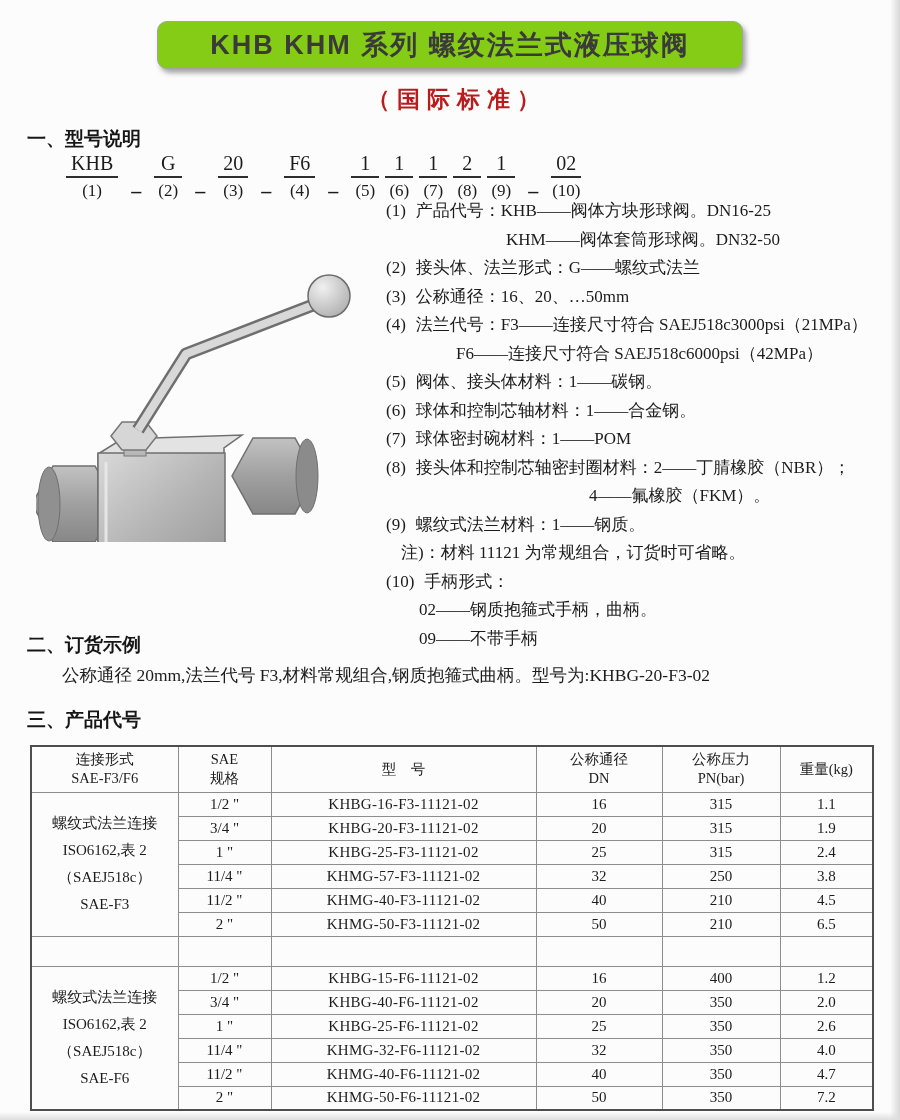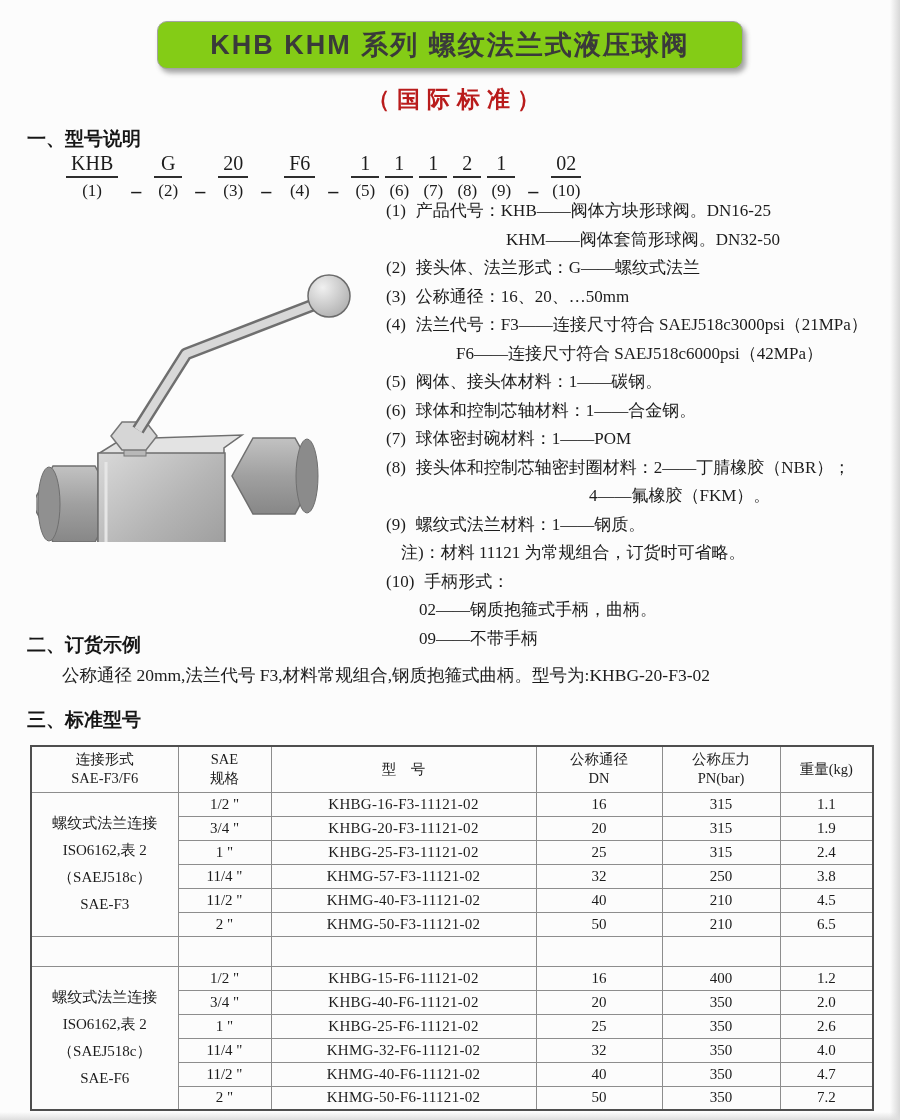--- a/index.html
+++ b/index.html
@@ -188,21 +188,21 @@
     <div class="note-line"><span class="note-num">(9)</span><span>螺纹式法兰材料：1——钢质。</span></div>
     <div class="note-line p15"><span>注)：材料 11121 为常规组合，订货时可省略。</span></div>
     <div class="note-line"><span class="note-num">(10)</span><span>手柄形式：</span></div>
     <div class="note-line p33"><span>02——钢质抱箍式手柄，曲柄。</span></div>
     <div class="note-line p33"><span>09——不带手柄</span></div>
   </div>
 
   <div class="sec-heading" id="h2">二、订货示例</div>
   <div class="order-example">公称通径 20mm,法兰代号 F3,材料常规组合,钢质抱箍式曲柄。型号为:KHBG-20-F3-02</div>
 
-  <div class="sec-heading" id="h3">三、标准型号</div>
+  <div class="sec-heading" id="h3">三、产品代号</div>
 
   <table class="std">
     <colgroup>
       <col style="width:147px">
         <col style="width:93px">
         <col style="width:265px">
       <col style="width:126px">
         <col style="width:118px">
         <col style="width:93px">
     </colgroup>

